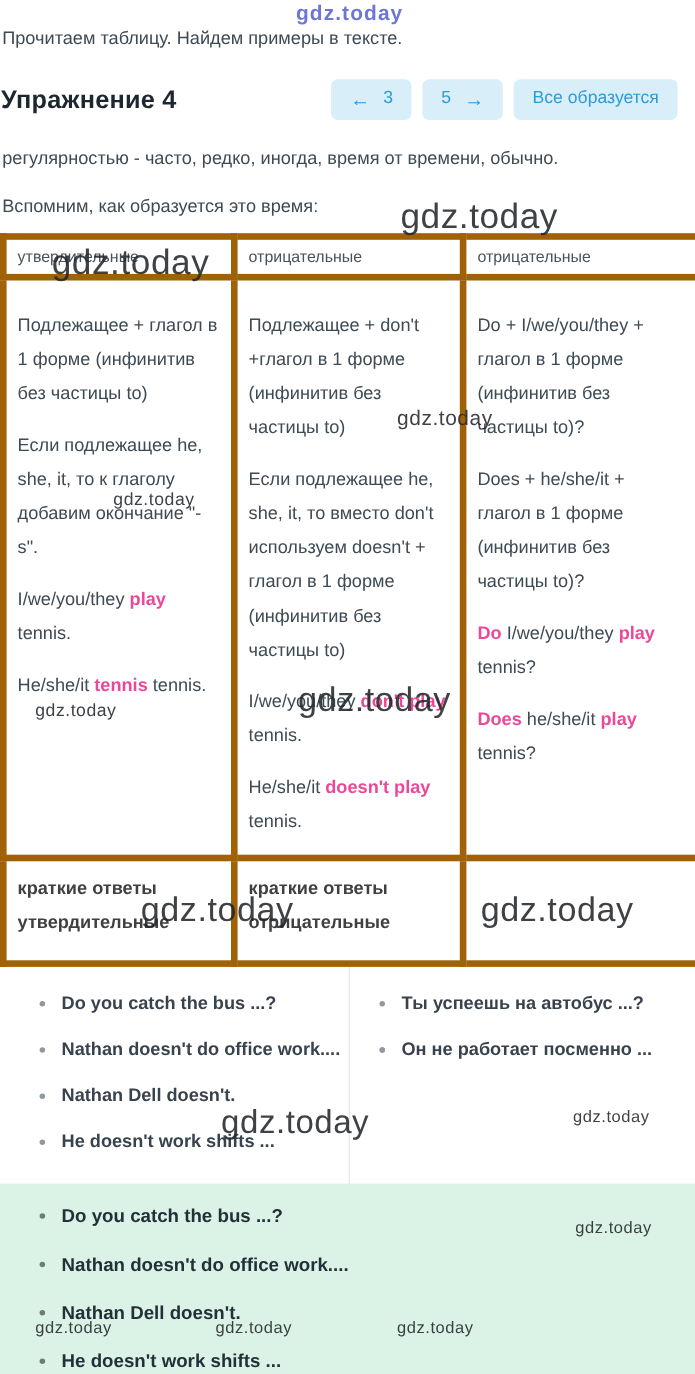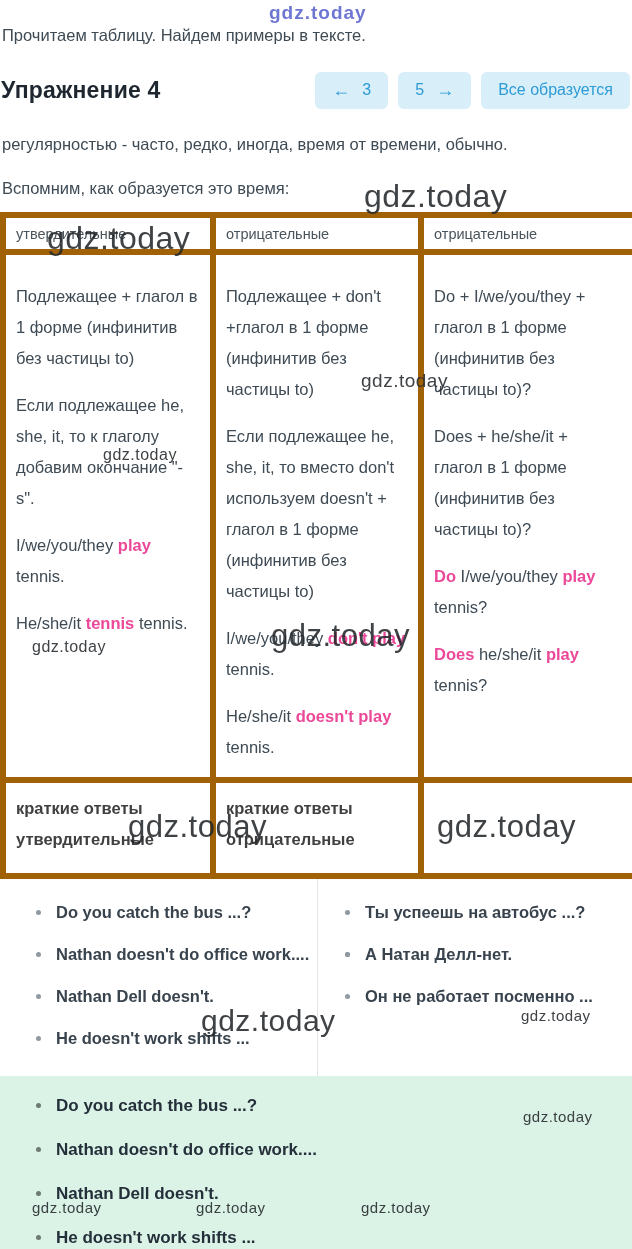--- a/index.html
+++ b/index.html
@@ -18,21 +18,21 @@
     margin: 25px 8px 0 2px;
     font-size: 16.5px;
     line-height: 1.25;
     color: #3e4a54;
   }
   .intro-line.first { }
   .intro-line.line3 { margin-top: 24px; }
 
   
   .heading-row {
-    margin: 26px 2px 0 1px;
+    margin: 26px 16px 0 1px;
     display: flex;
     align-items: center;
     justify-content: space-between;
   }
   h1.exercise-title {
     font-size: 23px;
     font-weight: 700;
     color: #1e2630;
     letter-spacing: 0.2px;
   }
@@ -221,21 +221,20 @@
   <div class="examples">
     <div class="ex-col ex-col-en">
         <div class="li"><span class="bullet"></span><span><span>Do you catch the bus ...?</span></span></div>
         <div class="li"><span class="bullet"></span><span><span>Nathan doesn't do office work....</span></span></div>
         <div class="li"><span class="bullet"></span><span><span>Nathan Dell doesn't.</span></span></div>
         <div class="li"><span class="bullet"></span><span><span>He doesn't work shifts ...</span></span></div>
       </div>
     <div class="ex-col ex-col-ru">
         <div class="li"><span class="bullet"></span><span><span>Ты успеешь на автобус ...?</span></span></div>
         <div class="li"><span class="bullet"></span></div>
-        <div class="li"><span class="bullet"></span><span><span>А Натан Делл-нет.</span></span></div>
         <div class="li"><span class="bullet"></span><span><span>Он не работает посменно ...</span></span></div>
       </div>
   </div>
 
   <div class="answer">
       <div class="li"><span class="bullet"></span><span><span>Do you catch the bus ...?</span></span></div>
       <div class="li"><span class="bullet"></span><span><span>Nathan doesn't do office work....</span></span></div>
       <div class="li"><span class="bullet"></span><span><span>Nathan Dell doesn't.</span></span></div>
       <div class="li"><span class="bullet"></span><span><span>He doesn't work shifts ...</span></span></div>
     </div>

